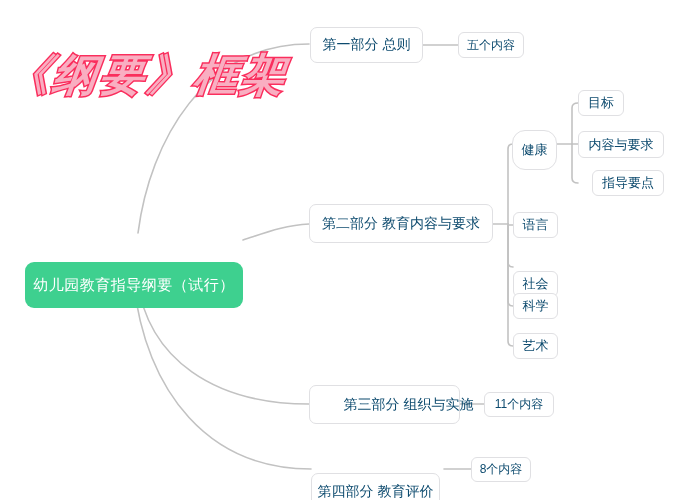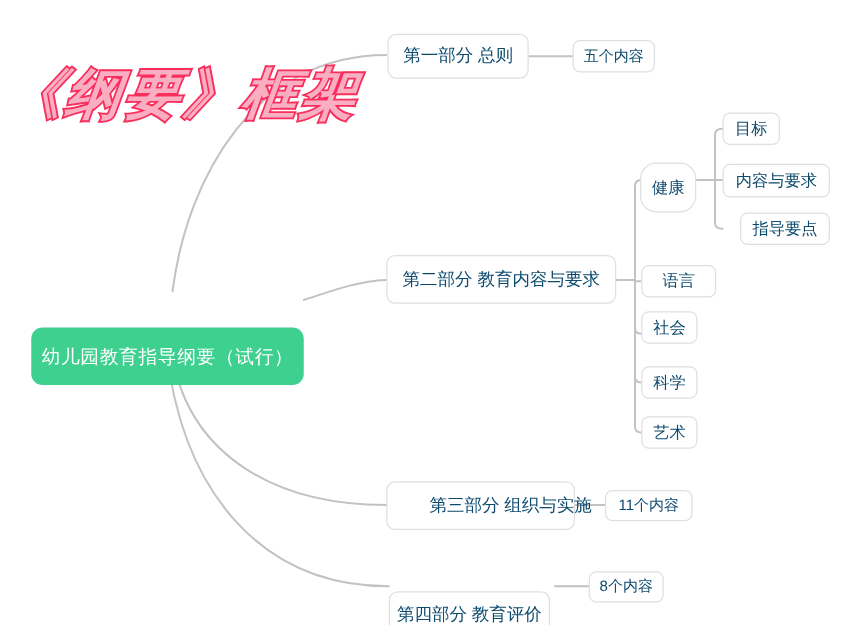--- a/index.html
+++ b/index.html
@@ -99,22 +99,22 @@
   <div class="node main" style="left:310px; top:27px; width:113px; height:36px;">第一部分 总则</div>
   <div class="node leaf" style="left:458px; top:32px; width:66px; height:26px;">五个内容</div>
 
   <div class="node main" style="left:309px; top:204px; width:184px; height:39px;">第二部分 教育内容与要求</div>
 
   <div class="node sub" style="left:512px; top:130px; width:45px; height:40px;border-radius:13px;">健康</div>
   <div class="node sub" style="left:578px; top:90px; width:46px; height:26px;">目标</div>
   <div class="node sub" style="left:578px; top:131px; width:86px; height:27px;">内容与要求</div>
   <div class="node sub" style="left:578px; top:170px; width:72px; height:26px;margin-left:14px;">指导要点</div>
 
-  <div class="node sub" style="left:513px; top:212px; width:60px; height:26px;">语言</div>
-  <div class="node sub" style="left:513px; top:249px; width:45px; height:26px;">社会</div>
+  <div class="node sub" style="left:513px; top:212px; width:45px; height:26px;">语言</div>
+  <div class="node sub" style="left:513px; top:271px; width:45px; height:26px;">社会</div>
   <div class="node sub" style="left:513px; top:293px; width:45px; height:26px;">科学</div>
   <div class="node sub" style="left:513px; top:333px; width:45px; height:26px;">艺术</div>
 
   <div class="node main" style="left:309px; top:385px; width:151px; height:39px;padding-left:48px;">第三部分 组织与实施</div>
   <div class="node leaf" style="left:484px; top:392px; width:70px; height:25px;">11个内容</div>
 
   <div class="node main" style="left:311px; top:473px; width:129px; height:37px;">第四部分 教育评价</div>
   <div class="node leaf" style="left:471px; top:457px; width:60px; height:25px;">8个内容</div>
 
 </div>

